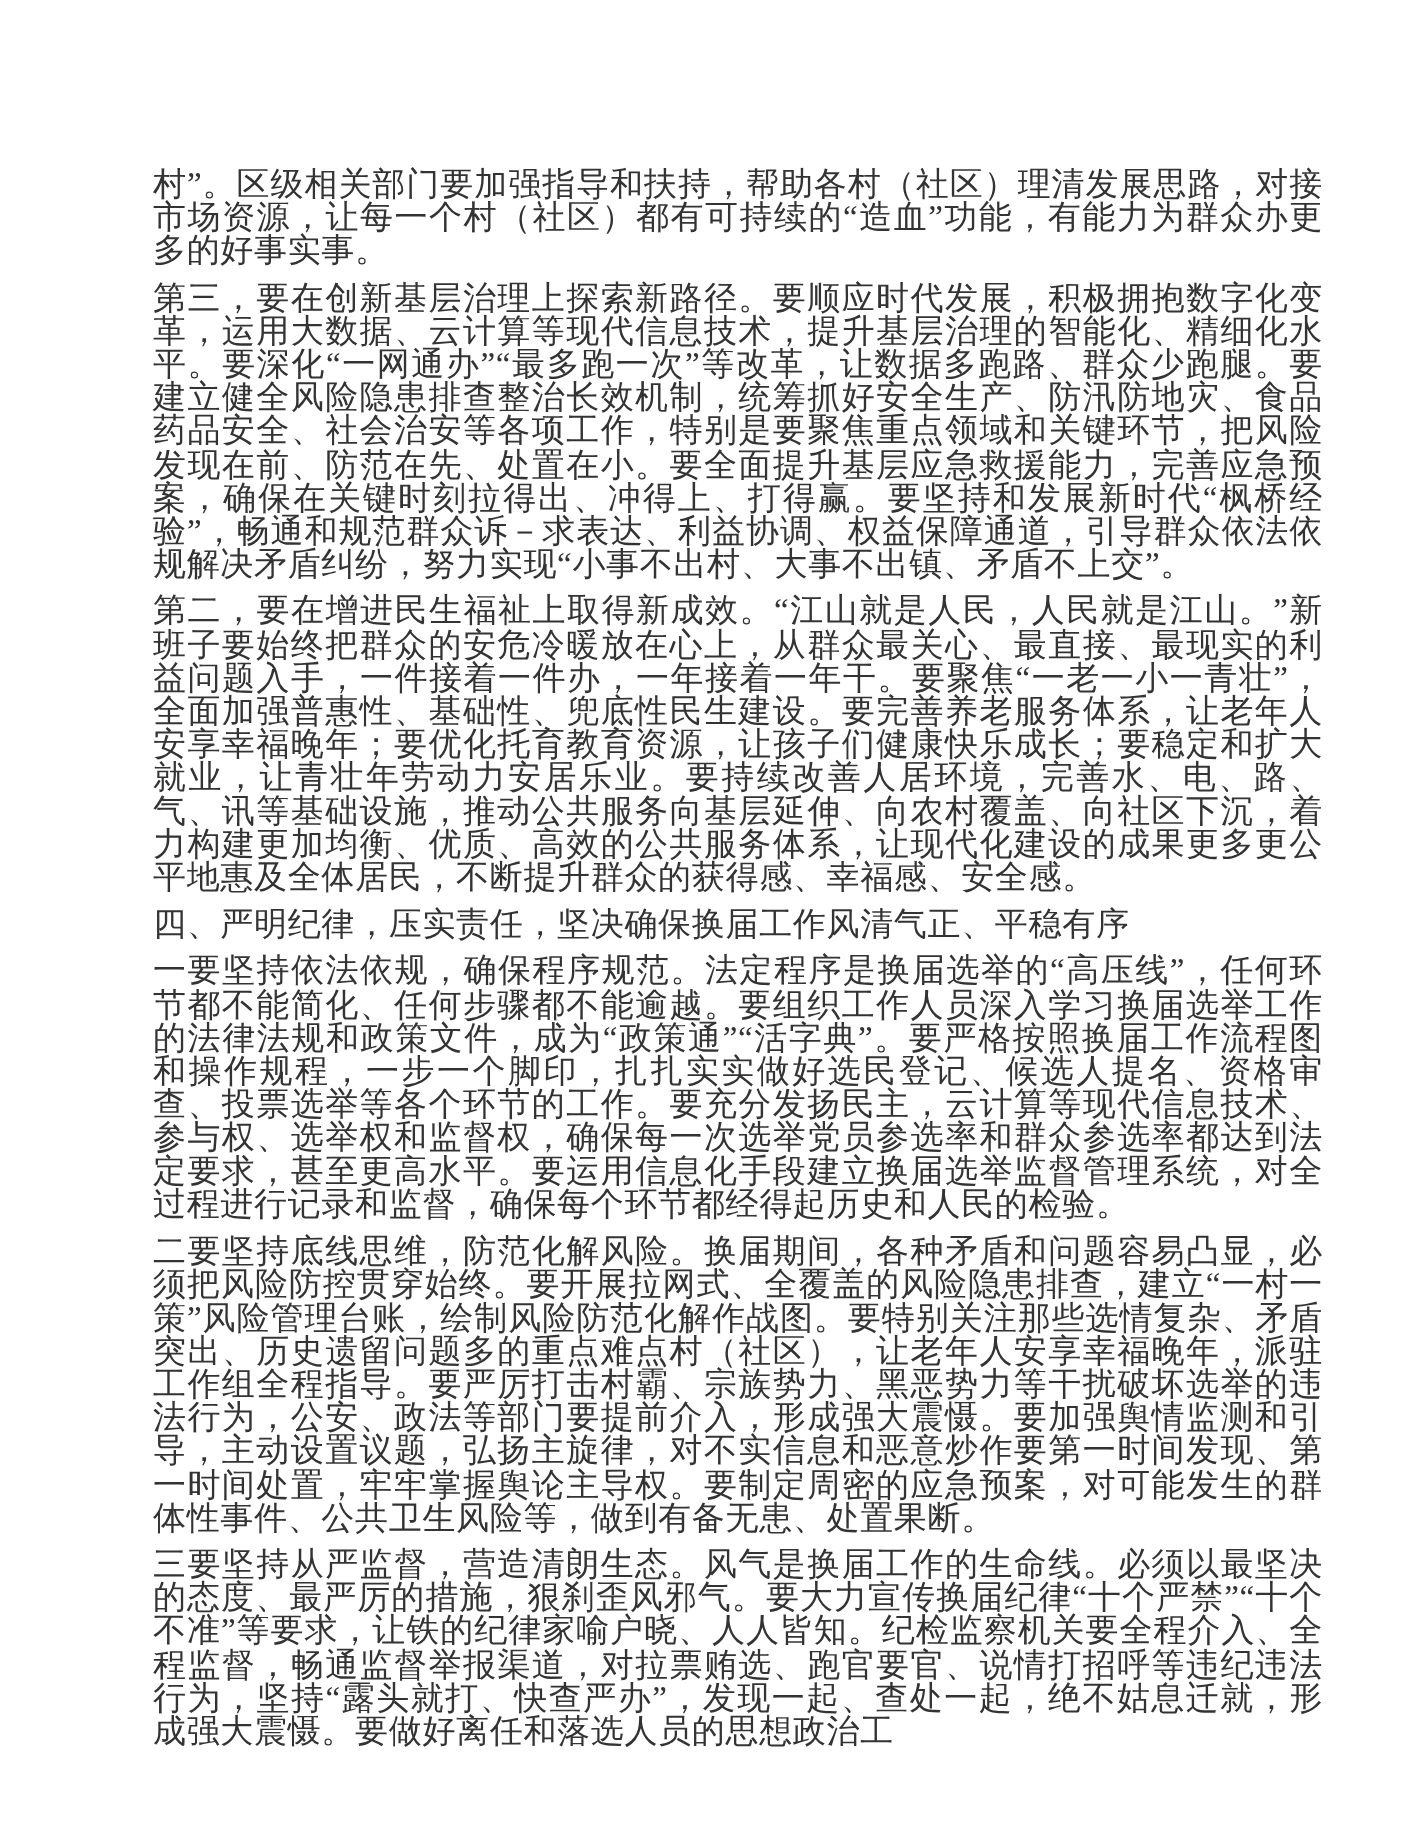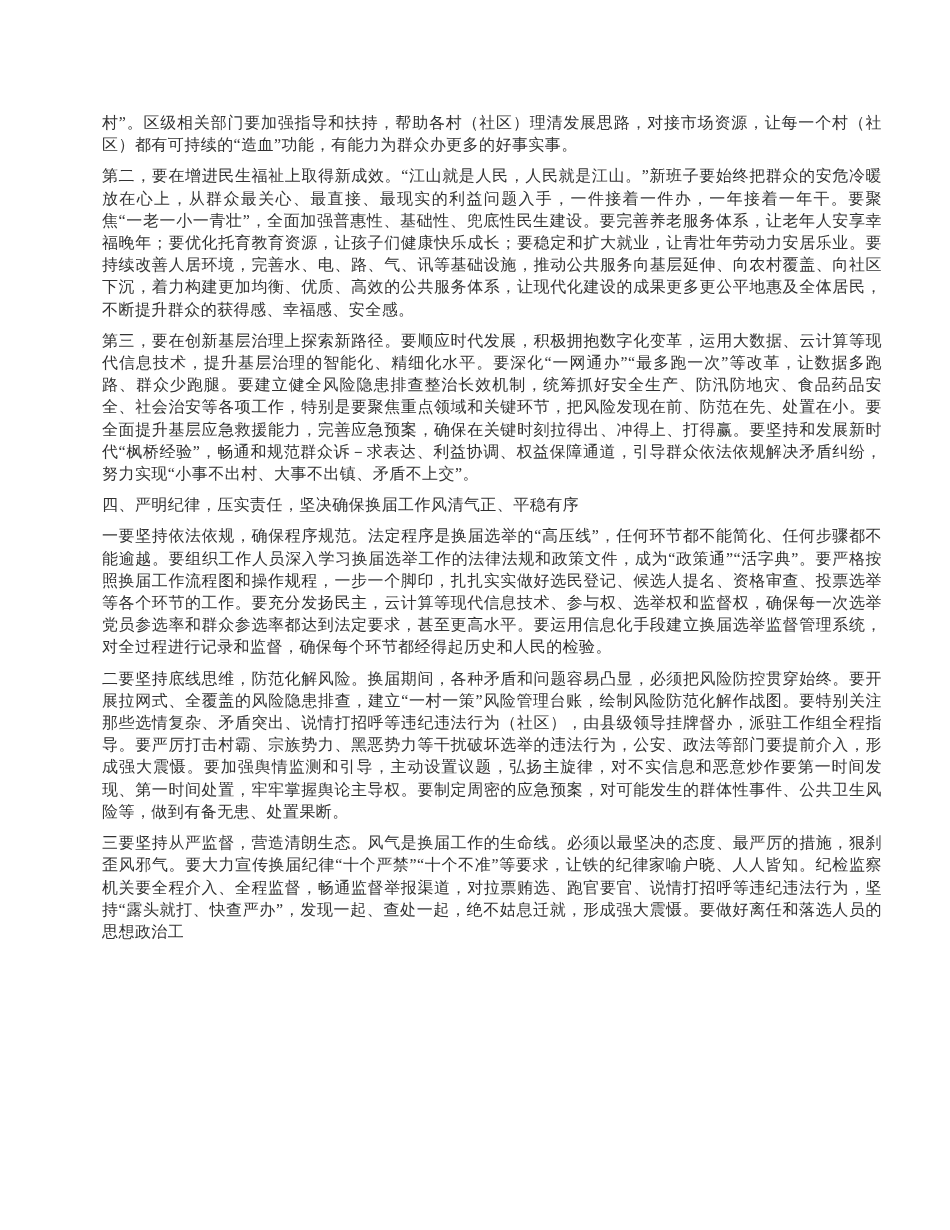--- a/index.html
+++ b/index.html
@@ -19,41 +19,41 @@
     left: 0;
     width: 950px;
     height: 1230px;
     background: #ffffff;
     box-sizing: border-box;
     padding: 112px 0 0 102px;
   }
   .doc-text {
     width: 780px;
     font-family: "Liberation Serif", "DejaVu Serif", serif;
-    font-size: 16px;
+    font-size: 22px;
     line-height: 22.2px;
     letter-spacing: 0.45px;
     color: #333333;
     text-align: justify;
     word-break: break-all;
   }
   .doc-text p {
     margin: 0 0 9px 0;
     padding: 0;
   }
   .doc-text p.section-heading {
     font-weight: normal; 
   }
 </style>
 </head>
 <body>
 
 <div class="page">
   <div class="doc-text">
     <p>村”。区级相关部门要加强指导和扶持，帮助各村（社区）理清发展思路，对接市场资源，让每一个村（社区）都有可持续的“造血”功能，有能力为群众办更多的好事实事。</p>
+    <p>第三，要在创新基层治理上探索新路径。要顺应时代发展，积极拥抱数字化变革，运用大数据、云计算等现代信息技术，提升基层治理的智能化、精细化水平。要深化“一网通办”“最多跑一次”等改革，让数据多跑路、群众少跑腿。要建立健全风险隐患排查整治长效机制，统筹抓好安全生产、防汛防地灾、食品药品安全、社会治安等各项工作，特别是要聚焦重点领域和关键环节，把风险发现在前、防范在先、处置在小。要全面提升基层应急救援能力，完善应急预案，确保在关键时刻拉得出、冲得上、打得赢。要坚持和发展新时代“枫桥经验”，畅通和规范群众诉－求表达、利益协调、权益保障通道，引导群众依法依规解决矛盾纠纷，努力实现“小事不出村、大事不出镇、矛盾不上交”。</p>
     <p>第二，要在增进民生福祉上取得新成效。“江山就是人民，人民就是江山。”新班子要始终把群众的安危冷暖放在心上，从群众最关心、最直接、最现实的利益问题入手，一件接着一件办，一年接着一年干。要聚焦“一老一小一青壮”，全面加强普惠性、基础性、兜底性民生建设。要完善养老服务体系，让老年人安享幸福晚年；要优化托育教育资源，让孩子们健康快乐成长；要稳定和扩大就业，让青壮年劳动力安居乐业。要持续改善人居环境，完善水、电、路、气、讯等基础设施，推动公共服务向基层延伸、向农村覆盖、向社区下沉，着力构建更加均衡、优质、高效的公共服务体系，让现代化建设的成果更多更公平地惠及全体居民，不断提升群众的获得感、幸福感、安全感。</p>
-    <p>第三，要在创新基层治理上探索新路径。要顺应时代发展，积极拥抱数字化变革，运用大数据、云计算等现代信息技术，提升基层治理的智能化、精细化水平。要深化“一网通办”“最多跑一次”等改革，让数据多跑路、群众少跑腿。要建立健全风险隐患排查整治长效机制，统筹抓好安全生产、防汛防地灾、食品药品安全、社会治安等各项工作，特别是要聚焦重点领域和关键环节，把风险发现在前、防范在先、处置在小。要全面提升基层应急救援能力，完善应急预案，确保在关键时刻拉得出、冲得上、打得赢。要坚持和发展新时代“枫桥经验”，畅通和规范群众诉－求表达、利益协调、权益保障通道，引导群众依法依规解决矛盾纠纷，努力实现“小事不出村、大事不出镇、矛盾不上交”。</p>
     <p class="section-heading">四、严明纪律，压实责任，坚决确保换届工作风清气正、平稳有序</p>
     <p>一要坚持依法依规，确保程序规范。法定程序是换届选举的“高压线”，任何环节都不能简化、任何步骤都不能逾越。要组织工作人员深入学习换届选举工作的法律法规和政策文件，成为“政策通”“活字典”。要严格按照换届工作流程图和操作规程，一步一个脚印，扎扎实实做好选民登记、候选人提名、资格审查、投票选举等各个环节的工作。要充分发扬民主，云计算等现代信息技术、参与权、选举权和监督权，确保每一次选举党员参选率和群众参选率都达到法定要求，甚至更高水平。要运用信息化手段建立换届选举监督管理系统，对全过程进行记录和监督，确保每个环节都经得起历史和人民的检验。</p>
-    <p>二要坚持底线思维，防范化解风险。换届期间，各种矛盾和问题容易凸显，必须把风险防控贯穿始终。要开展拉网式、全覆盖的风险隐患排查，建立“一村一策”风险管理台账，绘制风险防范化解作战图。要特别关注那些选情复杂、矛盾突出、说情打招呼等违纪违法行为（社区），由县级领导挂牌督办，派驻工作组全程指导。要严厉打击村霸、宗族势力、黑恶势力等干扰破坏选举的违法行为，公安、政法等部门要提前介入，形成强大震慑。要加强舆情监测和引导，主动设置议题，弘扬主旋律，对不实信息和恶意炒作要第一时间发现、第一时间处置，牢牢掌握舆论主导权。要制定周密的应急预案，对可能发生的群体性事件、公共卫生风险等，做到有备无患、处置果断。</p>
+    <p>二要坚持底线思维，防范化解风险。换届期间，各种矛盾和问题容易凸显，必须把风险防控贯穿始终。要开展拉网式、全覆盖的风险隐患排查，建立“一村一策”风险管理台账，绘制风险防范化解作战图。要特别关注那些选情复杂、矛盾突出、历史遗留问题多的重点难点村（社区），让老年人安享幸福晚年，派驻工作组全程指导。要严厉打击村霸、宗族势力、黑恶势力等干扰破坏选举的违法行为，公安、政法等部门要提前介入，形成强大震慑。要加强舆情监测和引导，主动设置议题，弘扬主旋律，对不实信息和恶意炒作要第一时间发现、第一时间处置，牢牢掌握舆论主导权。要制定周密的应急预案，对可能发生的群体性事件、公共卫生风险等，做到有备无患、处置果断。</p>
     <p>三要坚持从严监督，营造清朗生态。风气是换届工作的生命线。必须以最坚决的态度、最严厉的措施，狠刹歪风邪气。要大力宣传换届纪律“十个严禁”“十个不准”等要求，让铁的纪律家喻户晓、人人皆知。纪检监察机关要全程介入、全程监督，畅通监督举报渠道，对拉票贿选、跑官要官、说情打招呼等违纪违法行为，坚持“露头就打、快查严办”，发现一起、查处一起，绝不姑息迁就，形成强大震慑。要做好离任和落选人员的思想政治工</p>
   </div>
 </div>
 
 </body></html>

